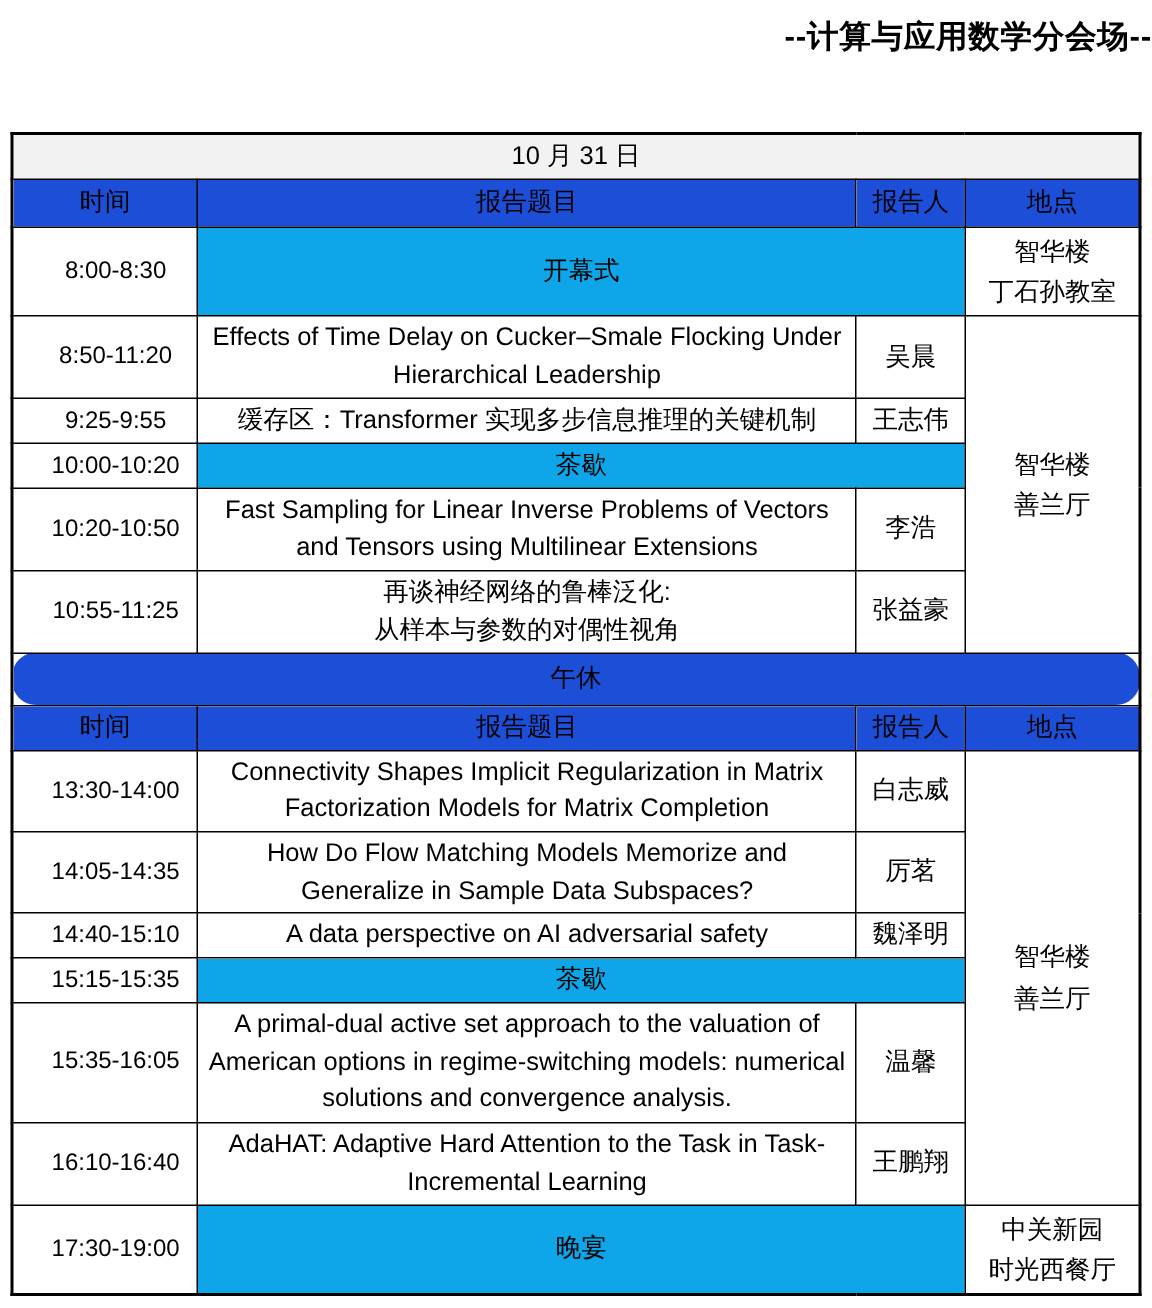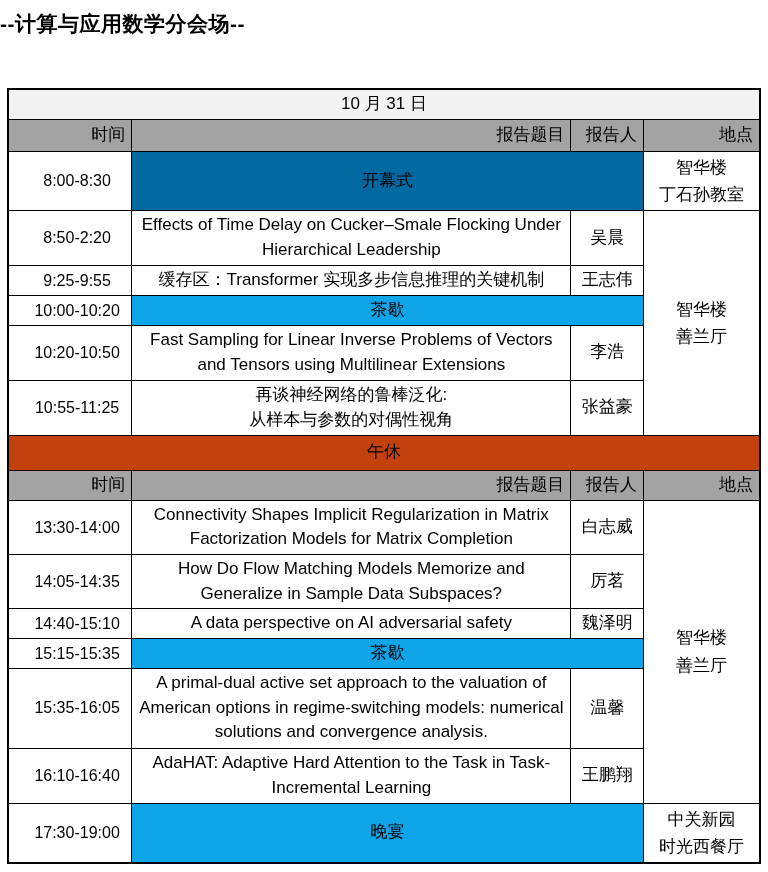--- a/index.html
+++ b/index.html
@@ -2,21 +2,21 @@
 <html><head>
 <meta charset="utf-8">
 <style>
   html,body{margin:0;padding:0;}
   body{
     width:768px;height:872px;background:#ffffff;color:#000;
     font-family:"Liberation Sans","DejaVu Sans",sans-serif;
     overflow:hidden;
   }
   .page-title{
-    text-align:left;font-weight:bold;font-size:21px;
+    text-align:right;font-weight:bold;font-size:21px;
     padding-top:10px;letter-spacing:0.5px;
   }
   table.schedule{
     border-collapse:collapse;table-layout:fixed;
     width:754px;margin:50px auto 0 auto;
     border:2px solid #000;
   }
   td{
     border:1px solid #000;
     text-align:center;vertical-align:middle;
@@ -35,24 +35,24 @@
   tr.r-med{height:30px;}
   tr.r-break{height:29px;border-radius:11px;}
   tr.r-lunch{height:35px;}
   tr.r-head2{height:30px;}
   tr.r-talk54{height:54px;}
   tr.r-short{height:26px;}
   tr.r-xtall{height:80px;}
   tr.r-dinner{height:60px;}
 
   .bg-date{background:#f2f2f2;}
-  .bg-head{background:#a3a3a3;text-align:right;}
-  .bg-blue{background:#0369a1;}
+  .bg-head{background:#1d4ed8;}
+  .bg-blue{background:#0ea5e9;}
   .bg-yellow{background:#0ea5e9;}
-  .bg-green{background:#c2410c;}
+  .bg-green{background:#1d4ed8;border-radius:16px;}
 
   td.time{font-size:16px;white-space:nowrap;padding-left:20px;}
   td.topic{white-space:pre-line;}
   td.venue div{line-height:1.6;}
 </style>
 </head>
 <body>
 
 <div class="page-title">--计算与应用数学分会场--</div>
 
@@ -79,21 +79,21 @@
   <tr class="r-open">
     <td class="time">8:00-8:30</td>
     <td colspan="2" class="topic bg-blue">开幕式</td>
     <td class="venue">
       <div>智华楼</div>
       <div>丁石孙教室</div>
     </td>
   </tr>
 
   <tr class="r-tall">
-    <td class="time">8:50-2:20</td>
+    <td class="time">8:50-11:20</td>
     <td class="topic">Effects of Time Delay on Cucker–Smale Flocking Under Hierarchical Leadership</td>
     <td>吴晨</td>
     <td class="venue" rowspan="5">
       <div>智华楼</div>
       <div>善兰厅</div>
     </td>
   </tr>
   <tr class="r-med">
     <td class="time">9:25-9:55</td>
     <td class="topic">缓存区：Transformer 实现多步信息推理的关键机制</td>

